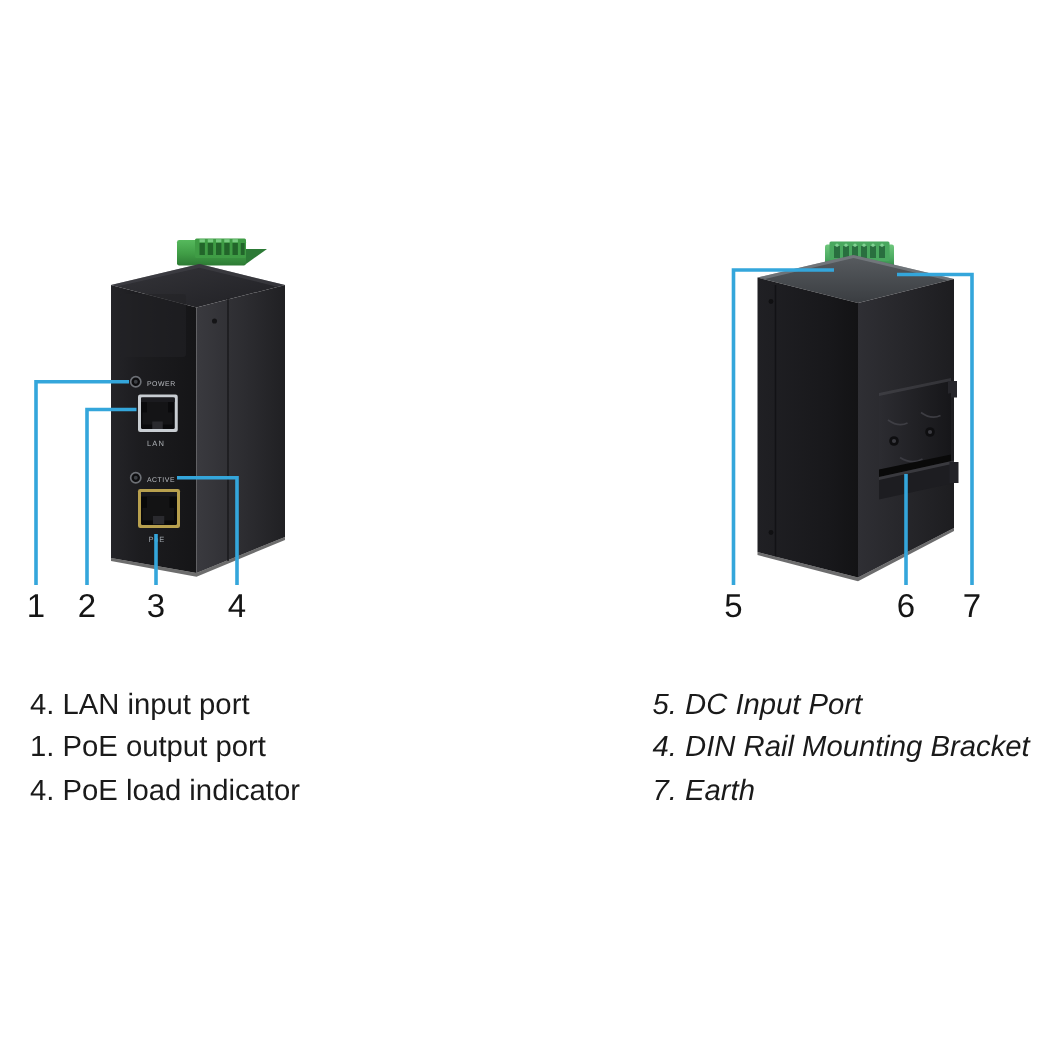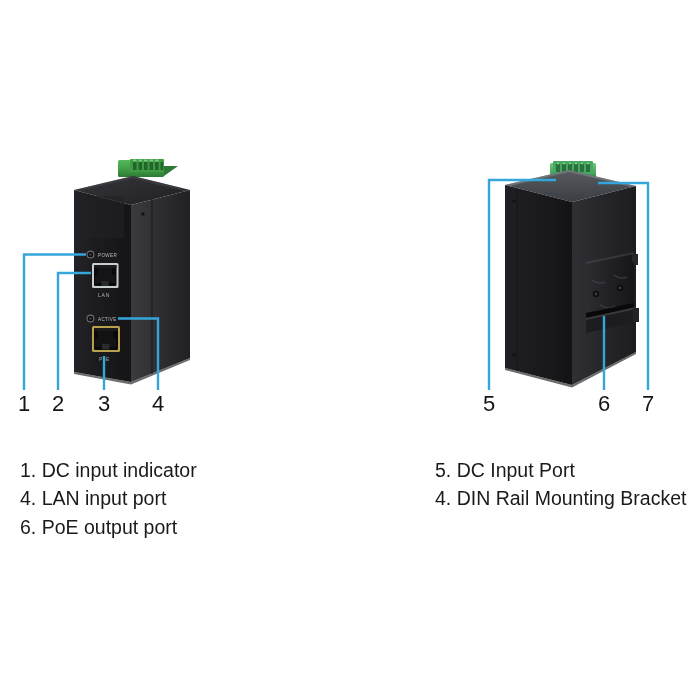--- a/index.html
+++ b/index.html
@@ -46,21 +46,21 @@
   
   .legend {
     position: absolute;
     font-family: "Liberation Sans", sans-serif;
     font-size: 19.5px;
     color: #1a1a1a;
     line-height: 1.455;
     white-space: nowrap;
   }
   .legend-left  { left: 20px;  top: 456px; }
-  .legend-right { left: 435px; top: 456px; }
+  .legend-right { left: 435px; top: 456px; font-style: italic; }
   .legend-row { display: block; }
 </style>
 </head>
 <body>
 
 <div id="stage">
 
   <svg class="diagram-svg" viewBox="0 0 700 700">
     <defs>
       <linearGradient id="frontFace" x1="0" y1="0" x2="1" y2="0">
@@ -259,23 +259,24 @@
 
   <div class="callout-num" style="left:24px;  top:393px;">1</div>
   <div class="callout-num" style="left:58px;  top:393px;">2</div>
   <div class="callout-num" style="left:104px; top:393px;">3</div>
   <div class="callout-num" style="left:158px; top:393px;">4</div>
   <div class="callout-num" style="left:489px; top:393px;">5</div>
   <div class="callout-num" style="left:604px; top:393px;">6</div>
   <div class="callout-num" style="left:648px; top:393px;">7</div>
 
   <div class="legend legend-left">
-    <span class="legend-row">1. DC input indicator</span>
     <span class="legend-row">4. LAN input port</span>
-    <span class="legend-row">6. PoE output port</span>
+    <span class="legend-row">1. PoE output port</span>
+    <span class="legend-row">4. PoE load indicator</span>
   </div>
 
   <div class="legend legend-right">
     <span class="legend-row">5. DC Input Port</span>
     <span class="legend-row">4. DIN Rail Mounting Bracket</span>
+    <span class="legend-row">7. Earth</span>
   </div>
 
 </div>
 
 </body></html>

